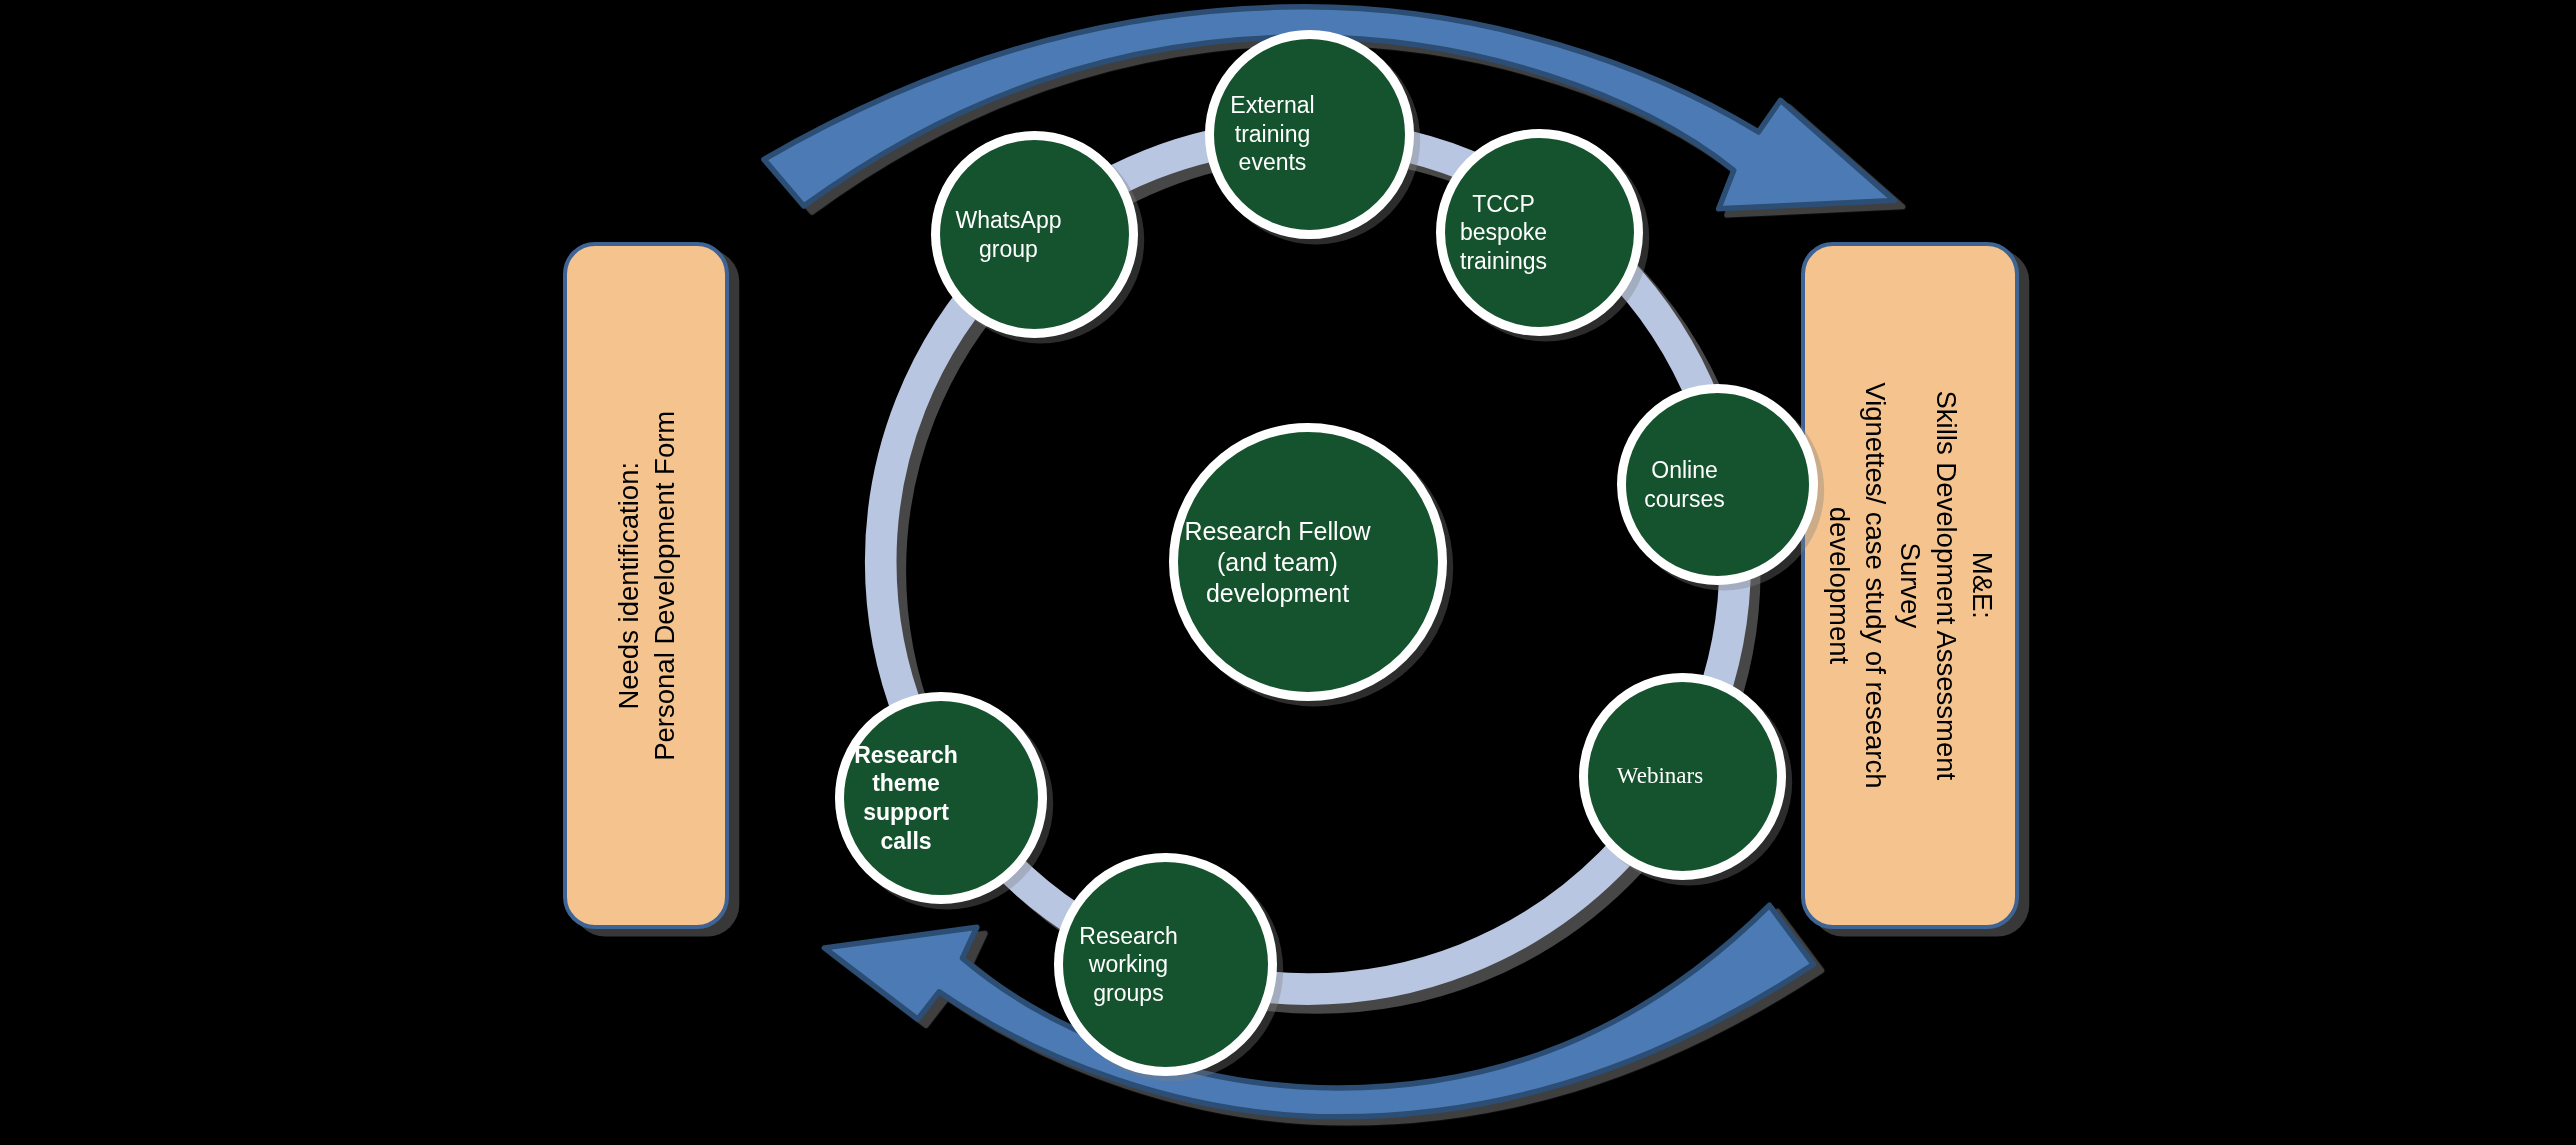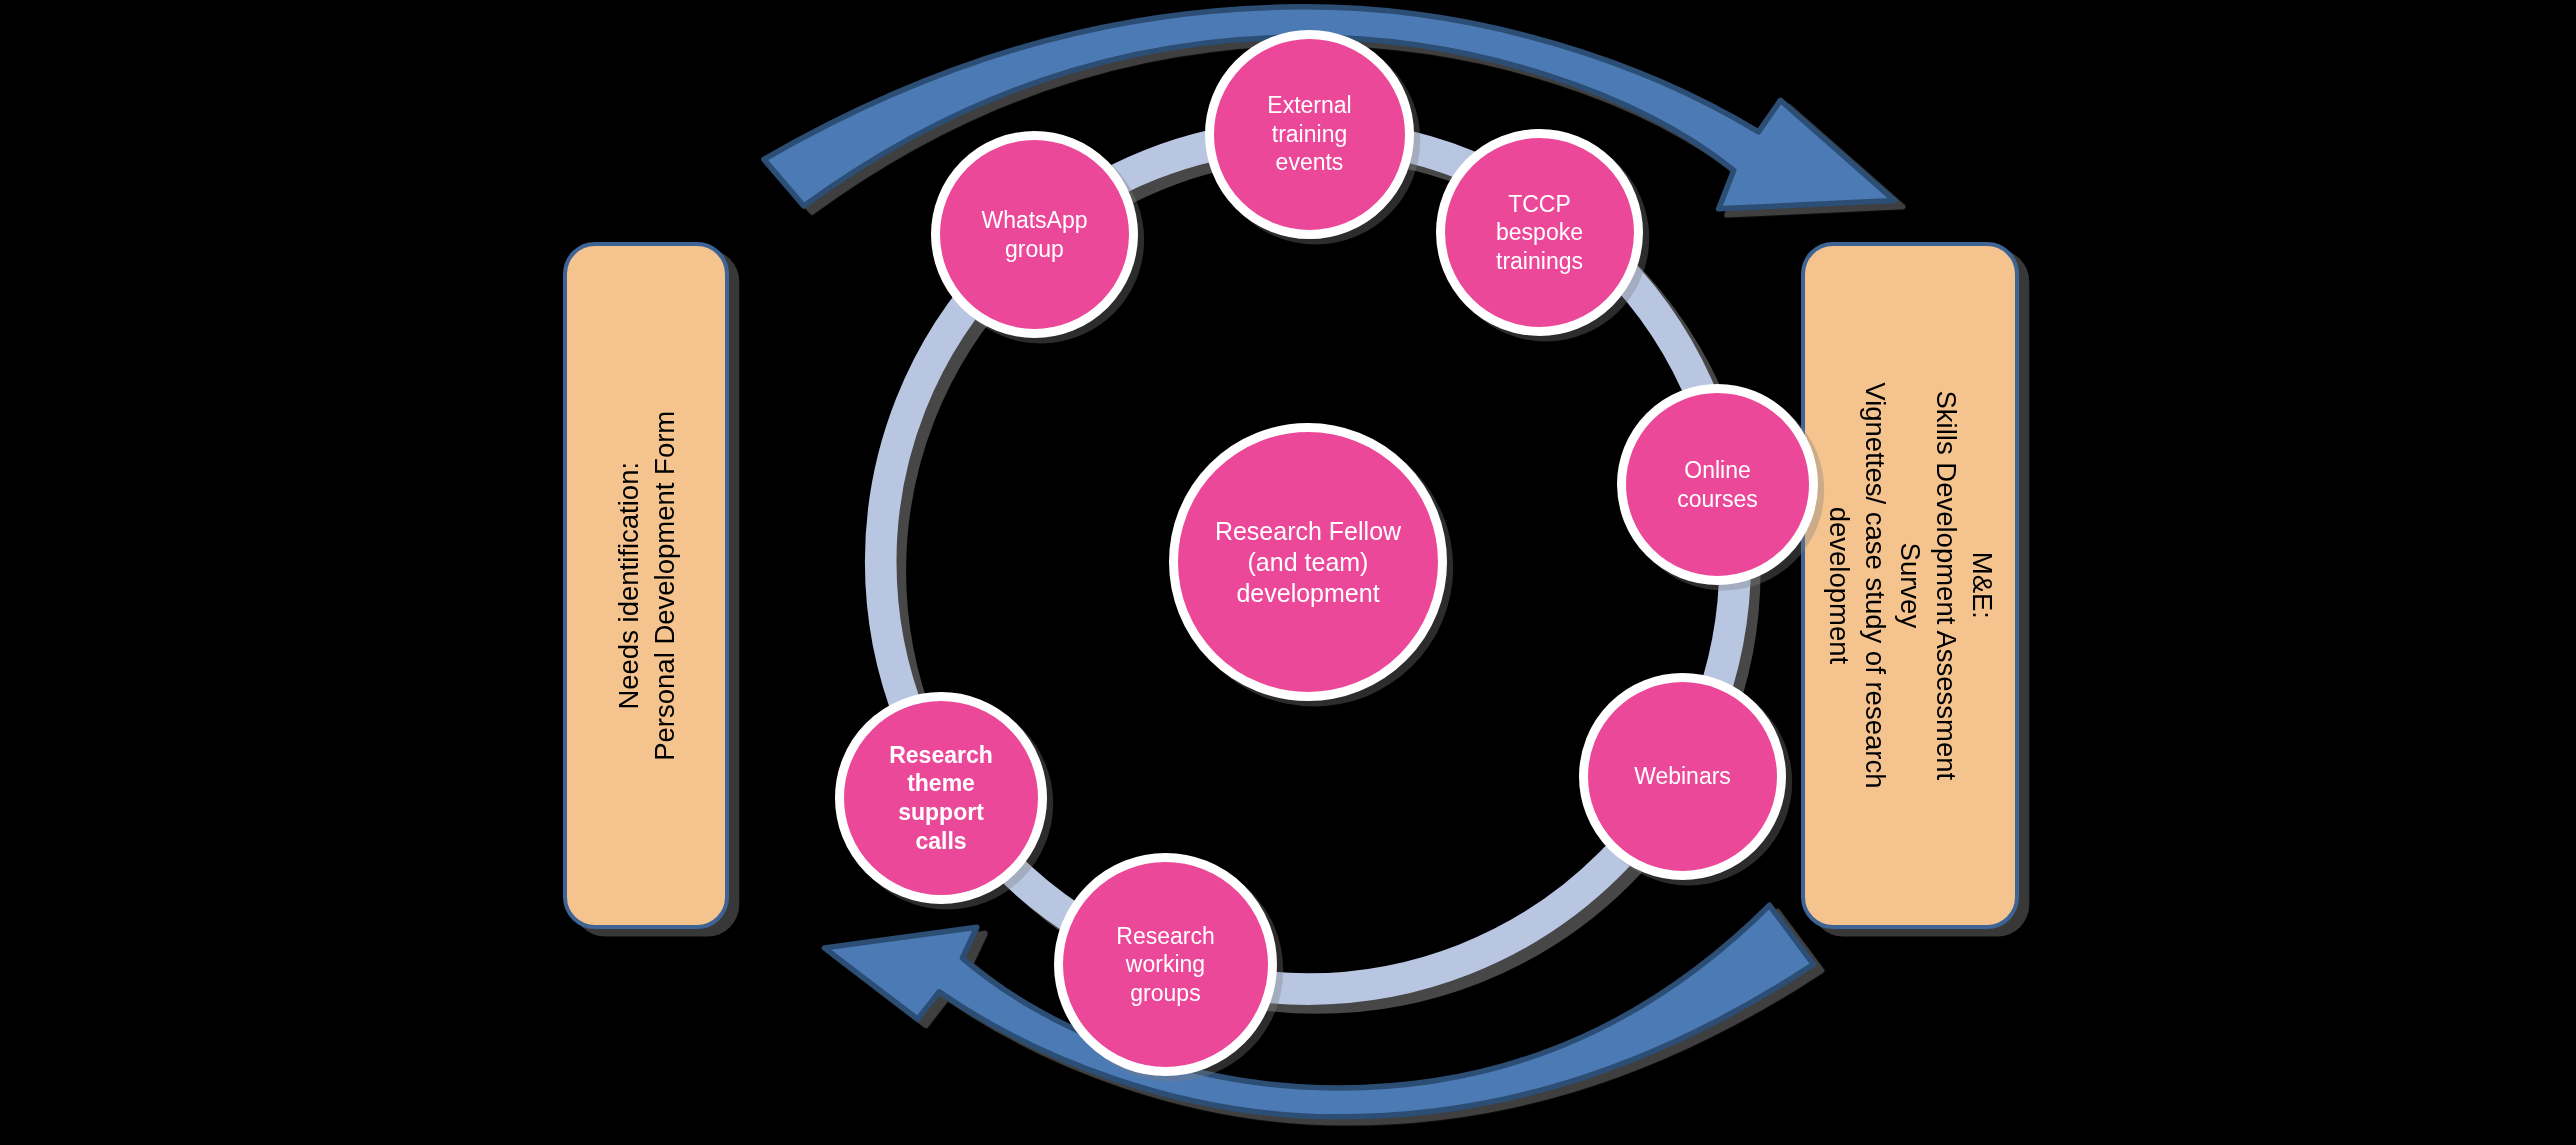--- a/index.html
+++ b/index.html
@@ -11,26 +11,25 @@
     overflow: hidden;
     font-family: "Liberation Sans", sans-serif;
   }
   .layer-svg { position: absolute; left: 0; top: 0; }
 
   
   .node {
     position: absolute;
     box-sizing: border-box;
     border-radius: 50%;
-    background: #ec4899;
+    background: #14532d;
     border: 9px solid #FFFFFF;
     box-shadow: 6.2px 5.5px 0 rgba(125,125,125,0.35);
     display: flex;
     align-items: center;
-    justify-content: center;
     text-align: center;
     color: #FFFFFF;
     font-size: 23px;
     line-height: 1.24;
   }
   .node .txt { display: block; }
   .node-center { font-size: 25px; }
 
   
   .panel {
@@ -119,21 +118,21 @@
 
   <div class="node" style="left:1436px; top:129px; width:207px; height:207px;">
     <span class="txt" style="width:117px;">TCCP bespoke trainings</span>
   </div>
 
   <div class="node" style="left:1617px; top:384px; width:201px; height:201px;">
     <span class="txt" style="width:117px;">Online courses</span>
   </div>
 
   <div class="node" style="left:1579px; top:673px; width:207px; height:207px;">
-    <span class="txt" style="width:144px;">Webinars</span>
+    <span class="txt" style="width:144px;font-family:Liberation Serif, serif;">Webinars</span>
   </div>
 
 
   <div class="node" style="left:1054px; top:853px; width:223px; height:223px;">
     <span class="txt" style="width:131px;">Research working groups</span>
   </div>
 
   <div class="node" style="left:835px; top:692px; width:212px; height:212px;font-weight:bold;">
     <span class="txt" style="width:124px;">Research theme support calls</span>
   </div>

